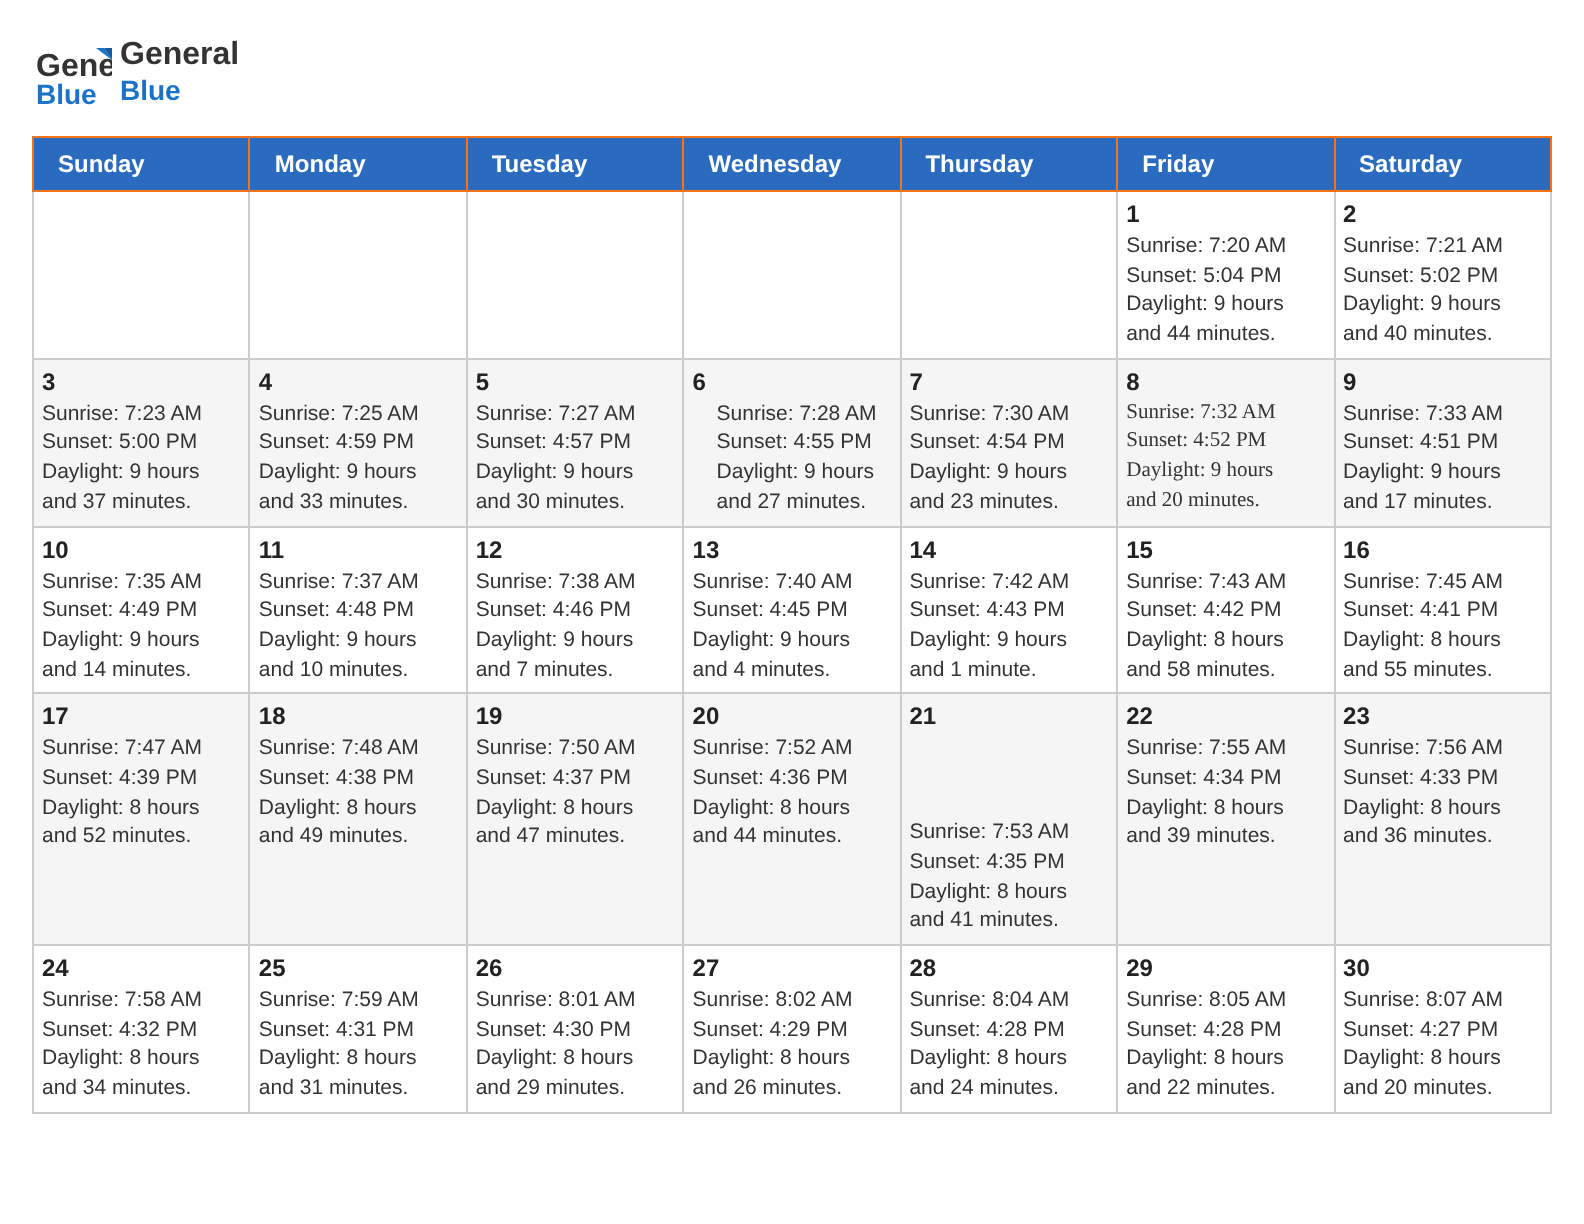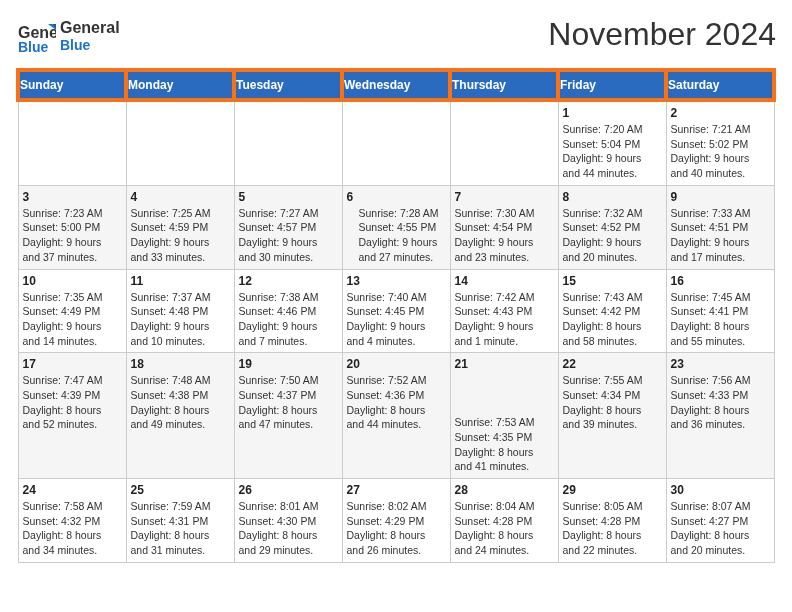--- a/index.html
+++ b/index.html
@@ -38,25 +38,25 @@
       color: #555;
     }
     .calendar {
       width: 100%;
       border-collapse: collapse;
       font-size: 11px;
     }
     .calendar th {
       background: #2a6bbf;
       color: #fff;
-      padding: 6px 0;
+      padding: 6px 12px;
       text-align: left;
       font-size: 12px;
       font-weight: bold;
-      border: 4px solid #f97316;
+      border: 1px solid #f97316;
     }
     .calendar td {
       border: 1px solid #ccc;
       vertical-align: top;
       padding: 4px;
       width: 108px;
       min-height: 80px;
       background: #fff;
     }
     .calendar tr:nth-child(even) td {
@@ -90,21 +90,20 @@
       <text x="2" y="36" font-size="14" font-weight="bold" fill="#1a73c8">Blue</text>
       <polygon points="32,8 40,14 36,8" fill="#1a73c8"></polygon>
       <polygon points="36,8 40,14 40,8" fill="#1a5a9e"></polygon>
     </svg>
     <div style="line-height:1.2">
       <div style="font-size:16px;font-weight:bold;color:#333;">General</div>
       <div style="font-size:14px;font-weight:bold;color:#1a73c8;">Blue</div>
     </div>
   </div>
   <div class="title-area">
-    <div class="month-title">November 2024</div>
   </div>
 </div>
 
 <table class="calendar">
   <thead>
     <tr>
       <th>Sunday</th>
       <th>Monday</th>
       <th>Tuesday</th>
       <th>Wednesday</th>
@@ -166,21 +165,21 @@
         </td>
         <td>
           <div class="day-num">7</div>
           <div class="day-detail" style="white-space: pre-line;">Sunrise: 7:30 AM
 Sunset: 4:54 PM
 Daylight: 9 hours
 and 23 minutes.</div>
         </td>
         <td>
           <div class="day-num">8</div>
-          <div class="day-detail" style="white-space: pre-line;">Sunrise: 7:32 AM
+          <div class="day-detail" style="white-space: pre-line; font-family: Liberation Serif, serif;">Sunrise: 7:32 AM
 Sunset: 4:52 PM
 Daylight: 9 hours
 and 20 minutes.</div>
         </td>
         <td>
           <div class="day-num">9</div>
           <div class="day-detail" style="white-space: pre-line;">Sunrise: 7:33 AM
 Sunset: 4:51 PM
 Daylight: 9 hours
 and 17 minutes.</div>

